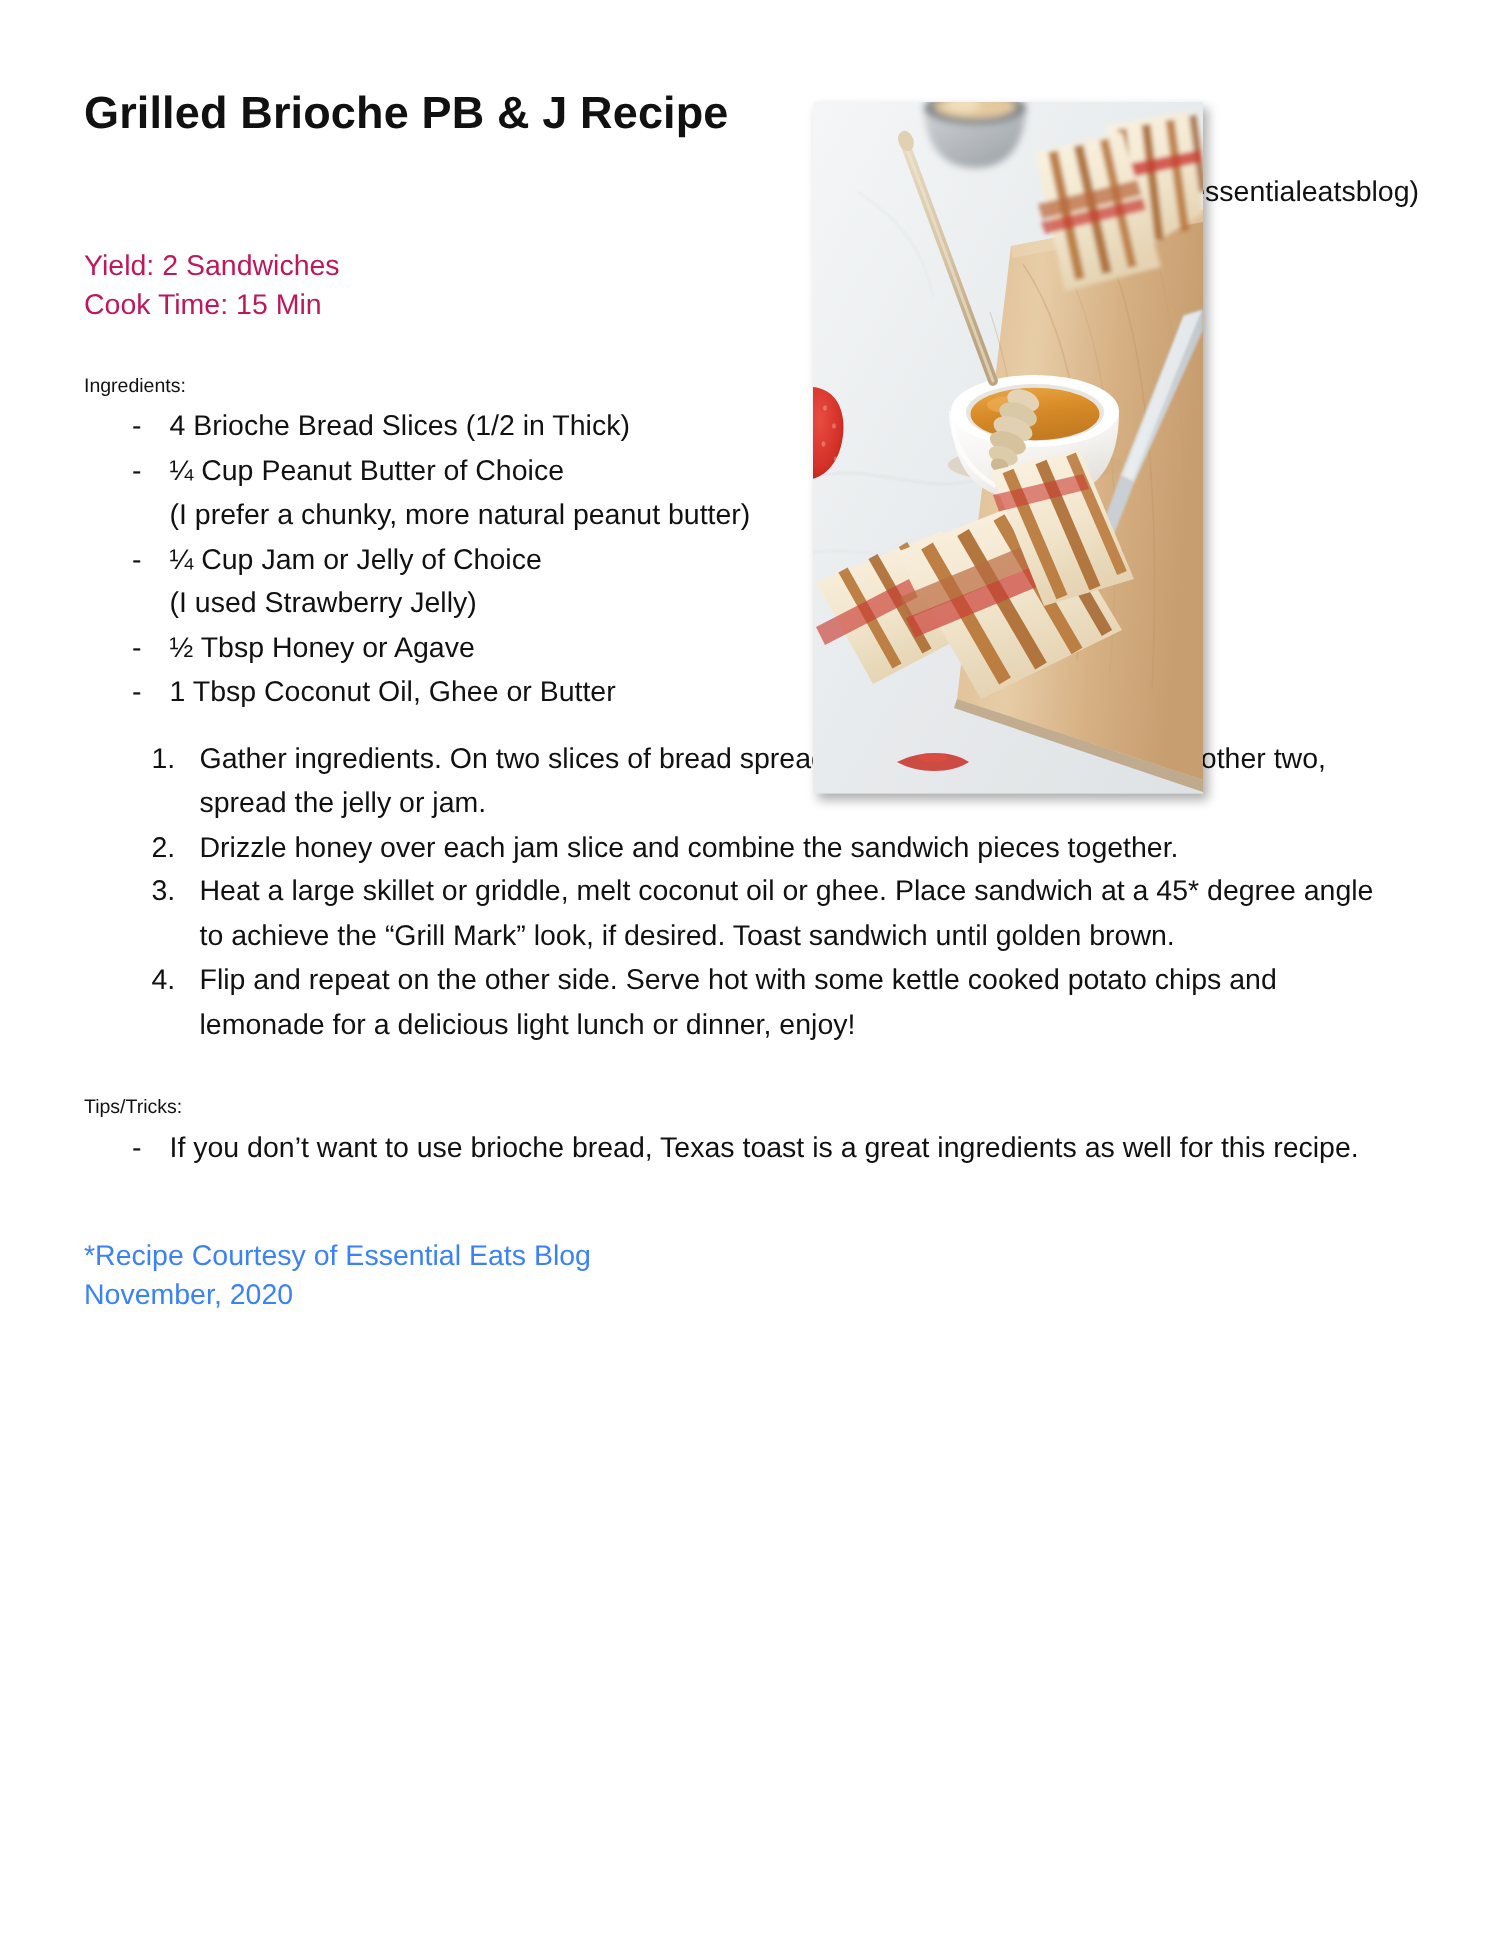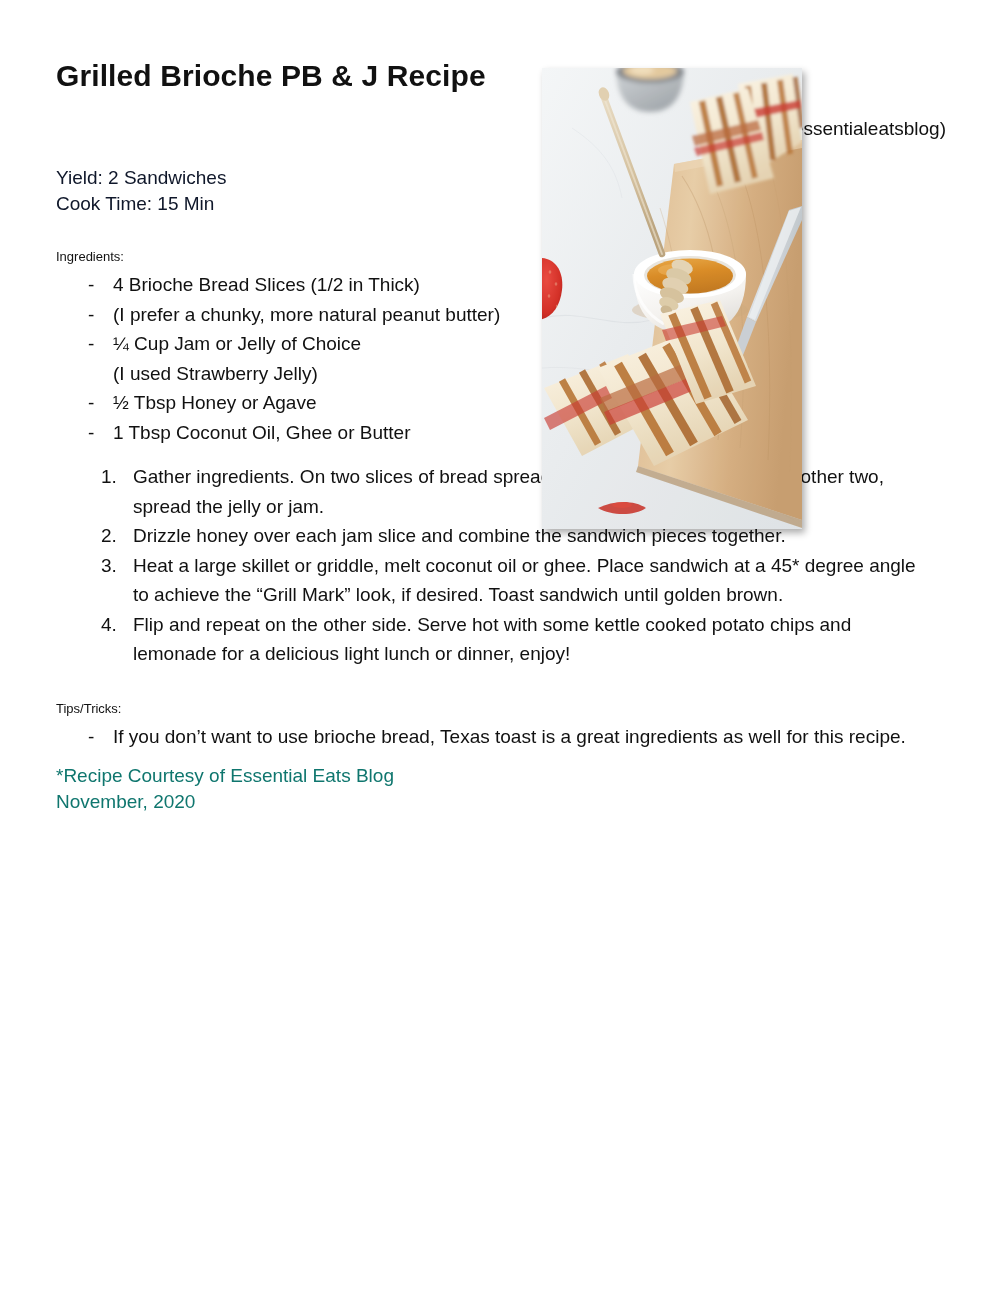--- a/index.html
+++ b/index.html
@@ -45,21 +45,21 @@
     line-height: 26px;
     margin: 20px 0 0 0;
     color: #111111;
     text-align: right;
   }
 
   .meta {
     margin: 23px 0 0 0;
     font-size: 19px;
     line-height: 26px;
-    color: #0f172a;
+    color: #be185d;
   }
   .meta div { white-space: nowrap; }
 
   .sec-head {
     font-size: 13px;
     line-height: 26px;
     margin: 27px 0 0 0;
     color: #111111;
   }
 
@@ -105,24 +105,24 @@
     position: absolute;
     left: 30px;
     top: 0;
     width: 24px;
     text-align: left;
   }
 
   .tips-list { margin-top: 0; }
 
   .footer {
-    margin-top: 12px;
+    margin-top: 44px;
     font-size: 19px;
     line-height: 26px;
-    color: #0f766e;
+    color: #3b82f6;
   }
 
   
   .photo-wrap {
     position: absolute;
     left: 542px;
     top: 68px;
     width: 260px;
     height: 461px;
     box-shadow: 3px 4px 7px rgba(0,0,0,0.32);
@@ -148,20 +148,21 @@
     </div>
 
     <p class="sec-head">Ingredients:</p>
     <ul class="dash">
       <li>
         <span class="bullet">-</span>
         <span>4 Brioche Bread Slices (1/2 in Thick)</span>
       </li>
       <li>
         <span class="bullet">-</span>
+        <span>¼ Cup Peanut Butter of Choice</span>
         <span class="sub">(I prefer a chunky, more natural peanut butter)</span>
       </li>
       <li>
         <span class="bullet">-</span>
         <span>¼ Cup Jam or Jelly of Choice</span>
         <span class="sub">(I used Strawberry Jelly)</span>
       </li>
       <li>
         <span class="bullet">-</span>
         <span>½ Tbsp Honey or Agave</span>

